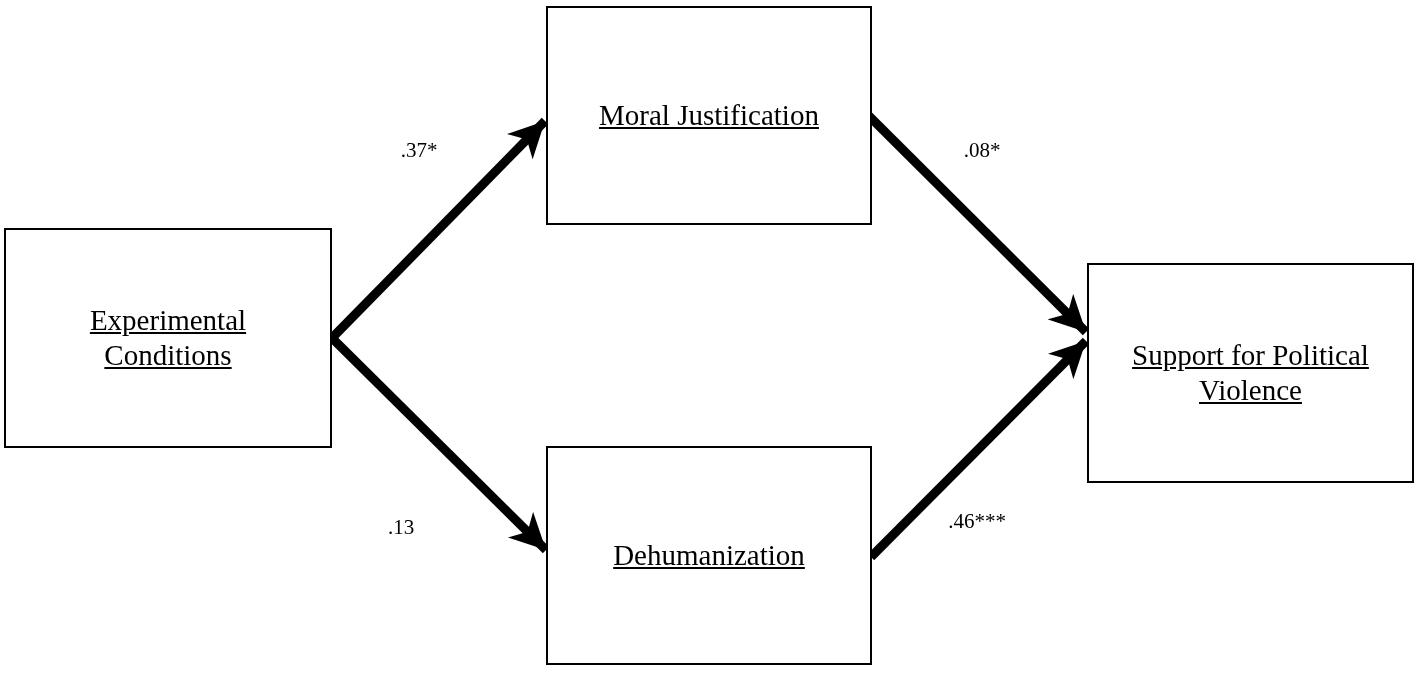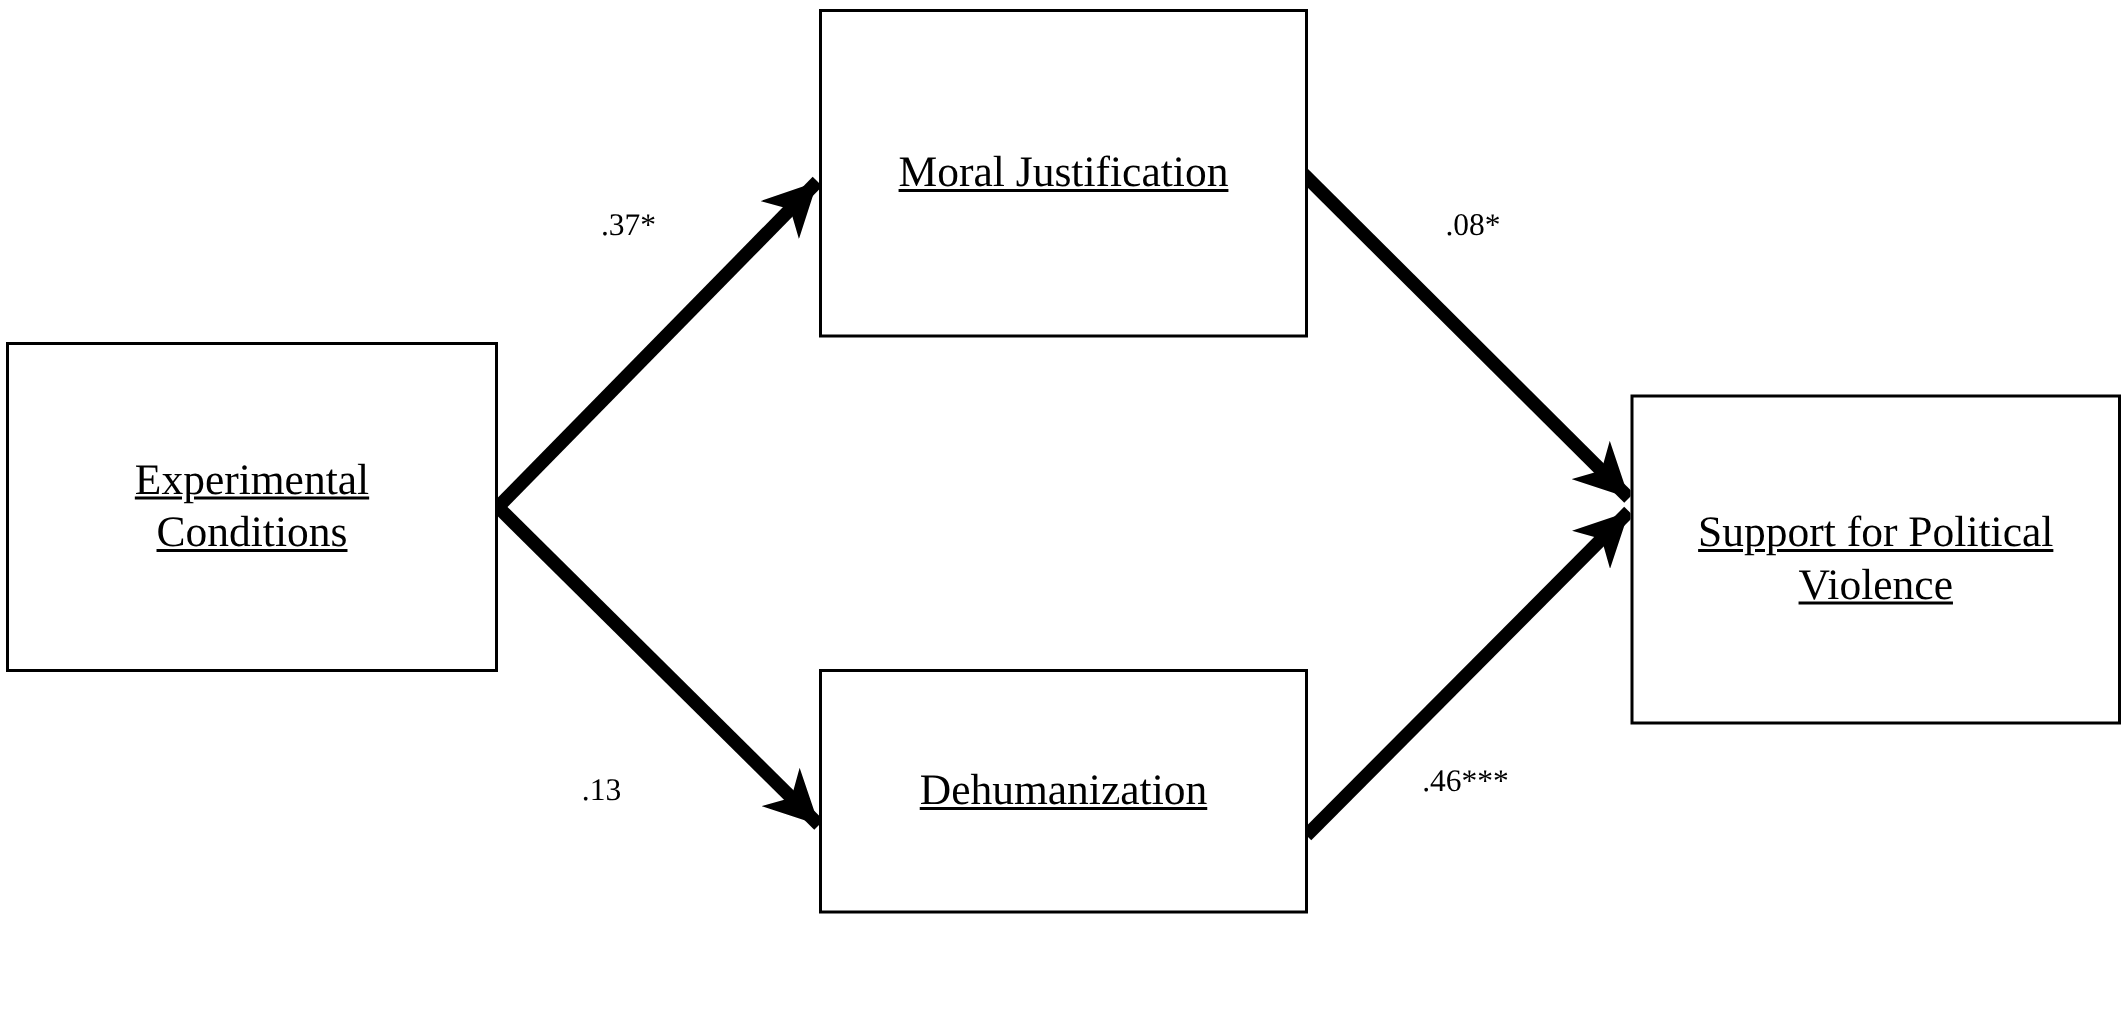--- a/index.html
+++ b/index.html
@@ -46,21 +46,21 @@
     position: absolute;
     transform: translate(-50%, -50%);
     font-size: 21px;
     white-space: nowrap;
     color: #000000;
     background: transparent;
   }
   
   #node-experimental-conditions { left: 4px;    top: 228px; width: 328px; height: 220px; }
   #node-moral-justification     { left: 546px;  top: 6px;   width: 326px; height: 219px; }
-  #node-dehumanization          { left: 546px;  top: 446px; width: 326px; height: 163px; }
+  #node-dehumanization          { left: 546px;  top: 446px; width: 326px; height: 219px; }
   #node-support-violence        { left: 1087px; top: 227px; width: 327px; height: 220px; margin-top: 36px; }
   
   #label-ec-mj  { left: 419px; top: 150px; }
   #label-ec-dh  { left: 401px; top: 527px; }
   #label-mj-sv  { left: 982px; top: 150px; }
   #label-dh-sv  { left: 977px; top: 521px; }
 </style>
 </head>
 <body>
 

